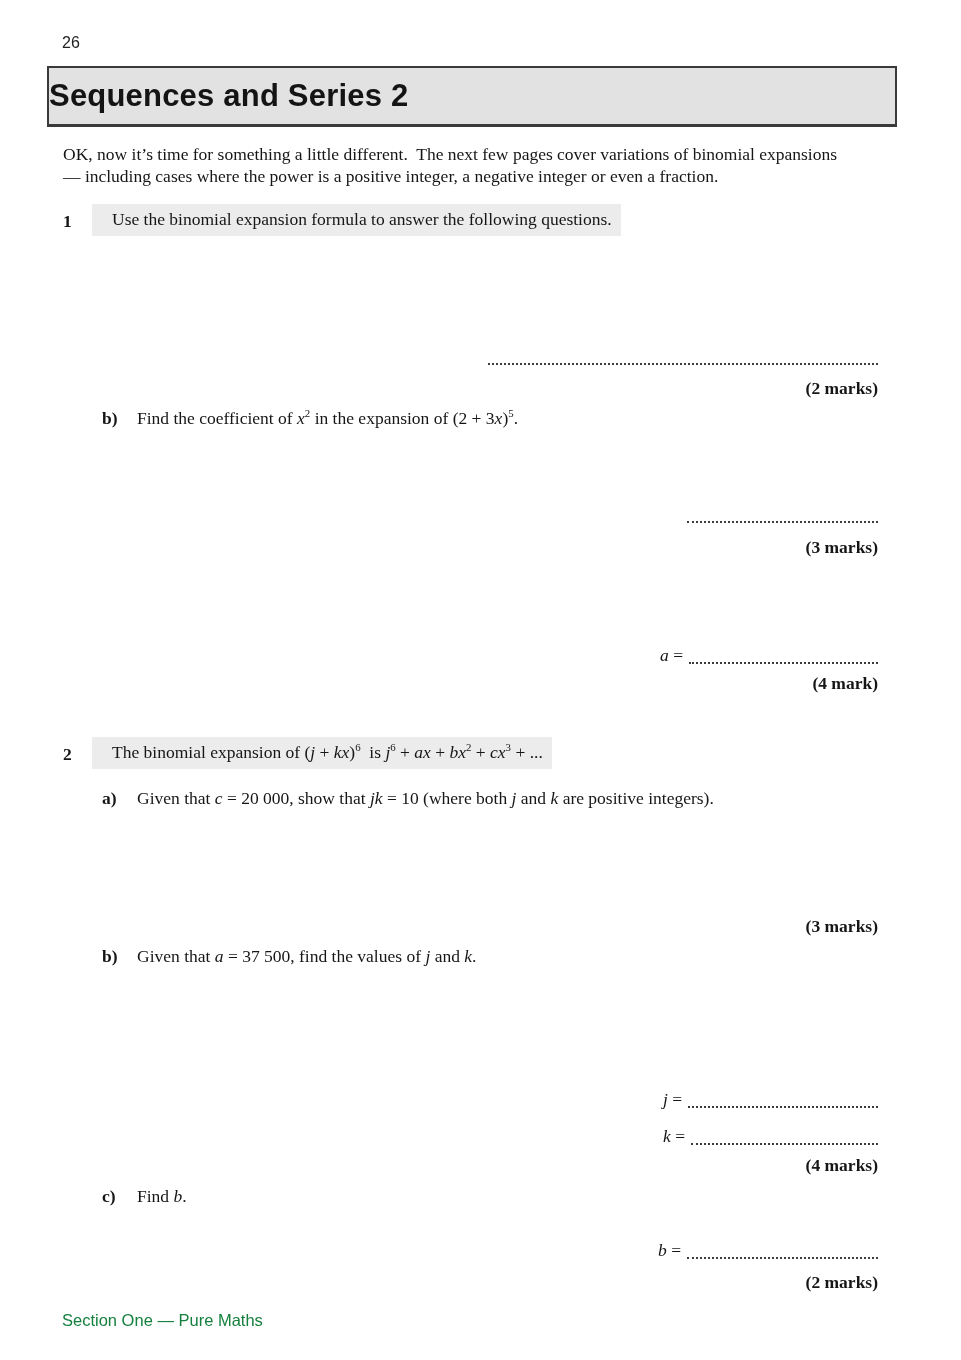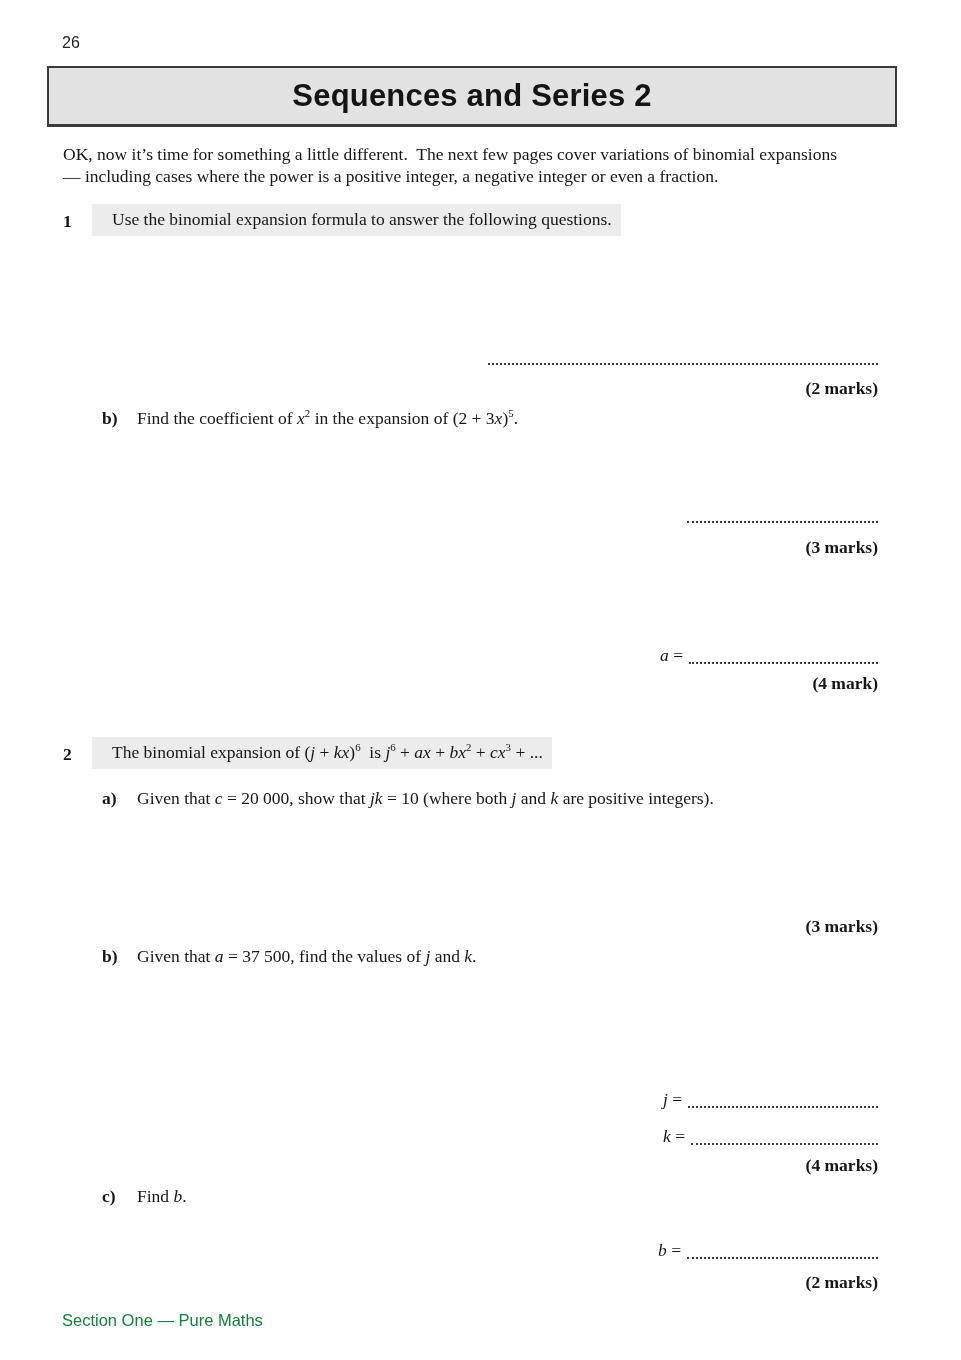--- a/index.html
+++ b/index.html
@@ -18,21 +18,21 @@
   .pagenum {
     position: absolute; left: 62px; top: 34px;
     font-size: 16px; color: #222;
   }
   .titlebox {
     position: absolute; left: 47px; top: 66px;
     width: 850px; height: 61px;
     background: #e2e2e2;
     border: 2px solid #3a3a3a;
     border-bottom-width: 3px;
-    display: flex; align-items: center; justify-content: center;
+    display: flex; align-items: center; justify-content: flex-start;
   }
   .titlebox h1 {
     font-family: "Liberation Sans", "DejaVu Sans", sans-serif;
     font-size: 31px; font-weight: bold; color: #141414;
     letter-spacing: 0.2px;
   }
   .intro {
     position: absolute; left: 63px; top: 143px; width: 830px;
     font-size: 17.5px; line-height: 22px;
   }

